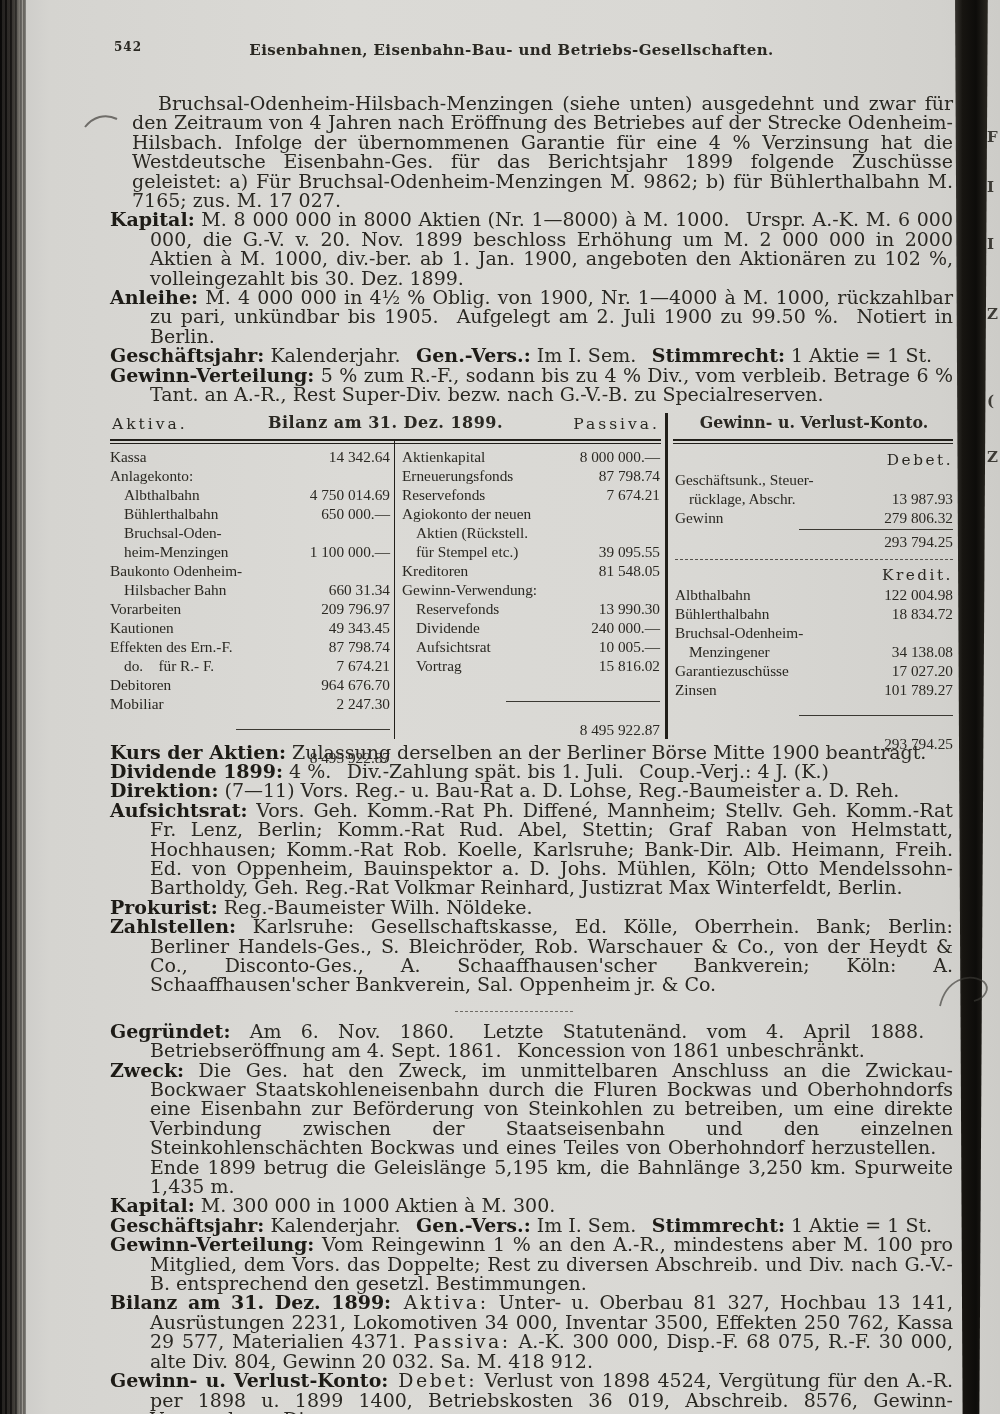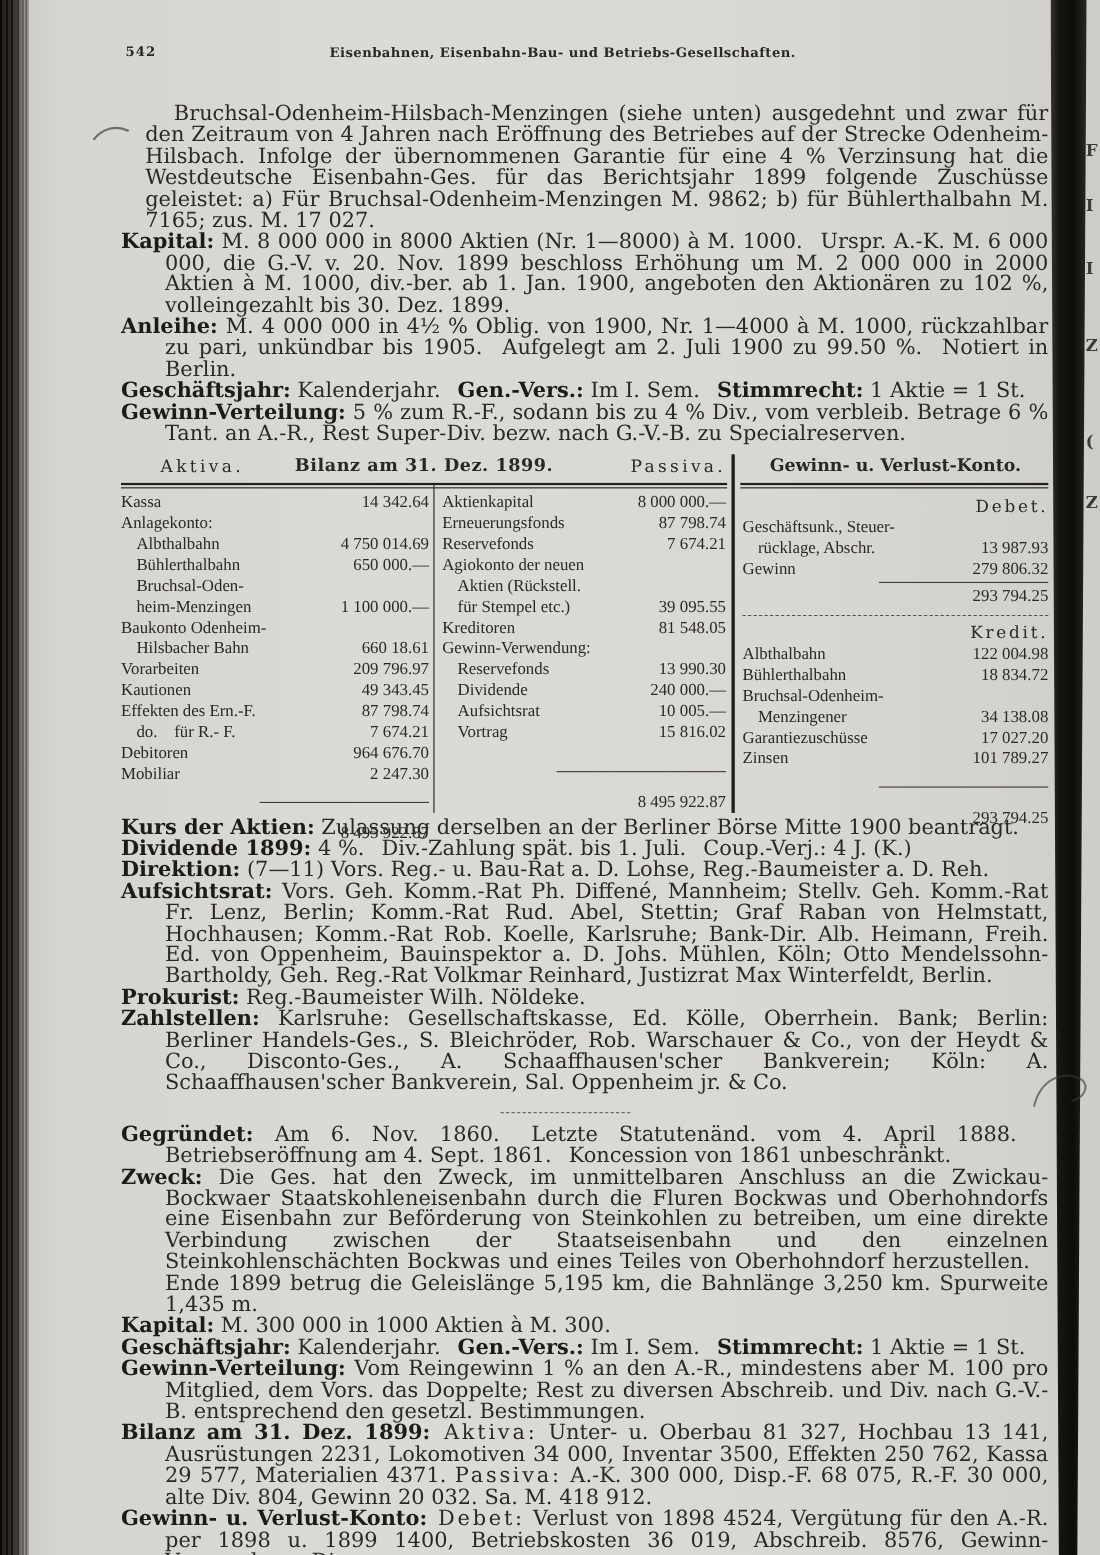--- a/index.html
+++ b/index.html
@@ -18,29 +18,29 @@
     clip-path:polygon(12% 0,90% 0,70% 100%,30% 100%);
     background:linear-gradient(90deg,#4a4742 0%,#171511 30%,#0d0c0a 62%,#343129 100%);}
   .margin-glyph{position:absolute;left:987px;font-weight:bold;font-size:15px;color:#3d3b36;}
   
   .pen-mark{position:absolute;left:82px;top:108px;}
   .curl-mark{position:absolute;left:934px;top:968px;}
   
   .content{position:absolute;left:110px;top:40px;width:843px;}
   .pagehead{position:relative;height:26px;}
   .pagenum{position:absolute;left:4px;top:0;font-size:12px;font-weight:bold;letter-spacing:1px;}
-  .htitle{position:absolute;left:0;right:40px;top:1px;text-align:center;font-size:12px;font-weight:bold;letter-spacing:.4px;}
+  .htitle{position:absolute;left:0;right:40px;top:1px;text-align:center;font-size:15px;font-weight:bold;letter-spacing:.4px;}
   .para{text-align:justify;font-size:19px;line-height:19.4px;padding-left:40px;text-indent:-40px;margin:0;}
   .intro{padding-left:22px;text-indent:26px;margin-top:28px;}
   b.lb{font-weight:bold;color:#1d1b16;}
   .sperr{letter-spacing:2.5px;}
   
   .btable{position:relative;margin-top:8px;margin-bottom:4px;font-size:15.3px;}
   .bhead{position:relative;height:26px;}
-  .bh-aktiva{position:absolute;left:2px;top:2px;letter-spacing:3px;font-size:15.5px;margin-left:34px;}
+  .bh-aktiva{position:absolute;left:2px;top:2px;letter-spacing:3px;font-size:15.5px;}
   .bh-title{position:absolute;left:0;width:551px;top:0;text-align:center;font-weight:bold;font-size:16px;letter-spacing:.5px;}
   .bh-passiva{position:absolute;left:440px;width:110px;top:2px;text-align:right;letter-spacing:3px;font-size:15.5px;}
   .bh-guv{position:absolute;left:565px;width:278px;top:0;text-align:center;font-weight:bold;font-size:15.8px;}
   .rules{position:relative;height:5px;}
   .dbl{position:absolute;top:0;height:2px;border-top:2px solid #211f1a;border-bottom:1px solid #211f1a;}
   .dbl.left{left:0;width:551px;}
   .dbl.right{left:563px;width:280px;}
   .bbody{position:relative;height:292px;margin-top:3px;}
   .bcol{position:absolute;top:0;bottom:0;display:flex;flex-direction:column;}
   .c1{left:0;width:280px;}
@@ -144,21 +144,21 @@
             </div>
           <div class="trow">
               <span class="lbl ind">heim-Menzingen</span>
               <span class="val">1 100 000.—</span>
             </div>
           <div class="trow">
               <span class="lbl">Baukonto Odenheim-</span>
             </div>
           <div class="trow">
               <span class="lbl ind">Hilsbacher Bahn</span>
-              <span class="val">660 18.61</span>
+              <span class="val">660 31.34</span>
             </div>
           <div class="trow">
               <span class="lbl">Vorarbeiten</span>
               <span class="val">209 796.97</span>
             </div>
           <div class="trow">
               <span class="lbl">Kautionen</span>
               <span class="val">49 343.45</span>
             </div>
           <div class="trow">

